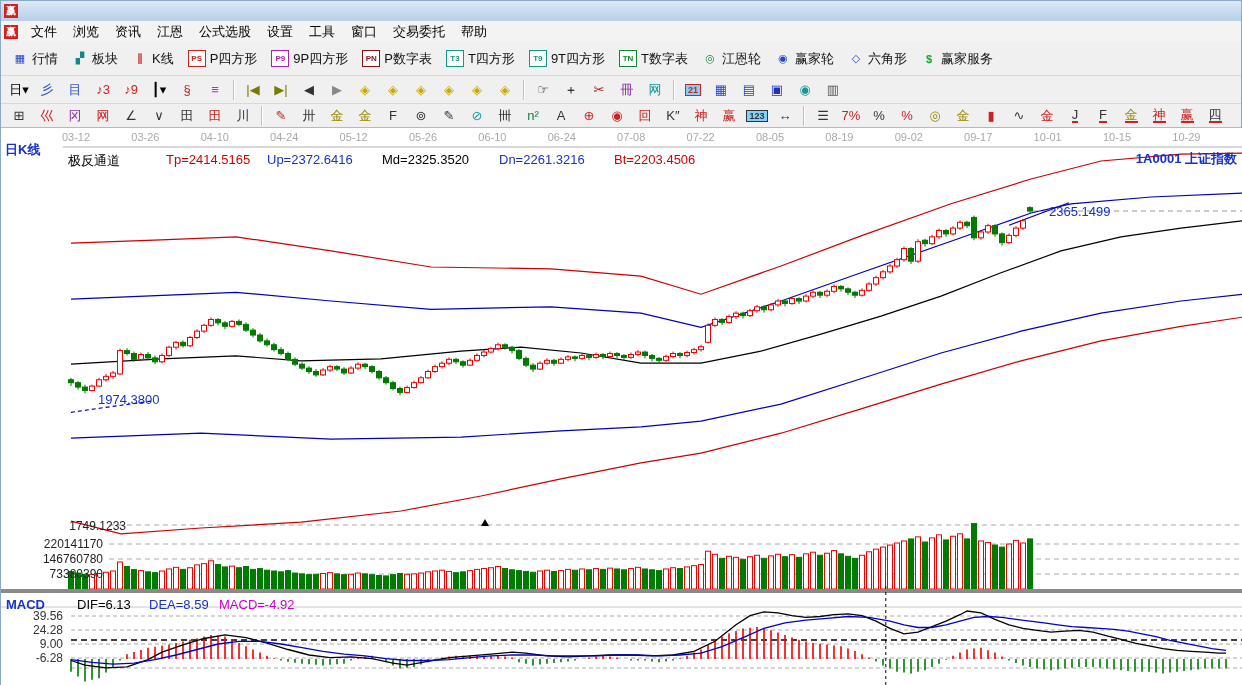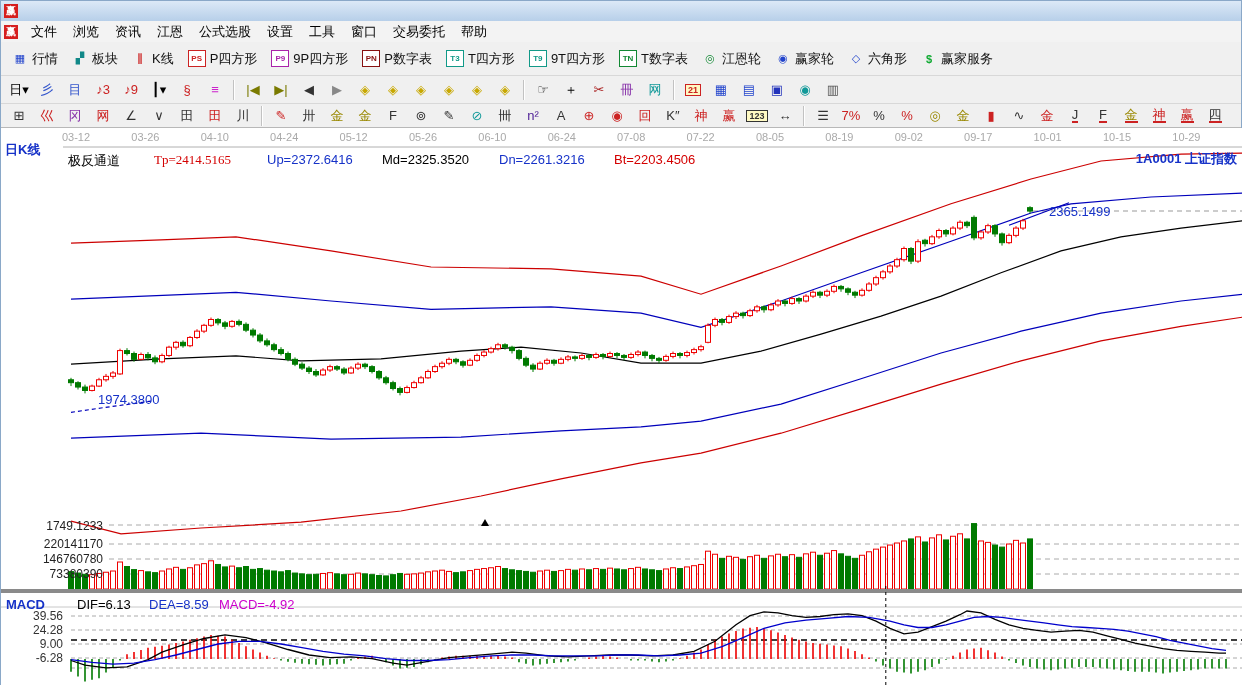--- a/index.html
+++ b/index.html
@@ -22,21 +22,21 @@
     border:1px solid transparent;}
   .icon16{width:16px;height:15px;display:inline-flex;align-items:center;justify-content:center;
     font-size:11px;font-weight:bold;}
   .icon-boxed{border:1px solid currentColor;font-size:8px;background:#fff;}
   #toolbar2{position:absolute;left:0;top:75px;width:100%;height:28px;background:#f0f0f0;
     display:flex;align-items:center;border-bottom:1px solid #d8d8d8;padding-left:4px;box-sizing:border-box;}
   #toolbar3{position:absolute;left:0;top:103px;width:100%;height:24px;background:#f0f0f0;
     display:flex;align-items:center;border-bottom:1px solid #b8b8b8;padding-left:4px;box-sizing:border-box;}
   .ico-btn{min-width:22px;height:20px;display:inline-flex;align-items:center;justify-content:center;
     font-size:13px;margin:0 1px;border:1px solid transparent;background:transparent;padding:0 1px;}
-  .ico-btn .bx{border:1px solid currentColor;font-size:9px;font-weight:bold;padding:0 2px;background:#fef9c3;}
+  .ico-btn .bx{border:1px solid currentColor;font-size:9px;font-weight:bold;padding:0 2px;background:#7dd3fc;}
   .ico-btn .angle{border-bottom:2px solid #cc2222;line-height:12px;}
   .tb-divider{width:1px;height:20px;background:#c2c2c2;margin:0 4px;border-right:1px solid #fff;}
   
   #chart{position:absolute;left:0;top:127px;width:1242px;height:558px;background:#fff;}
   #chart-svg{position:absolute;left:0;top:0;}
   .lbl{position:absolute;white-space:nowrap;}
   .date-tick{font-size:11px;color:#a9a9a9;transform:translateX(-50%);}
   .blue{color:#1632c8;} .red{color:#d40000;} .blk{color:#000;} .mag{color:#cc00cc;text-align:center;}
   .bold{font-weight:bold;}
   .scale-num{font-size:12px;color:#222;text-align:right;width:102px;left:0;}
@@ -259,21 +259,21 @@
       <span class="ico-btn">
         <span class="" style="color: rgb(51, 51, 51);">✎</span>
       </span>
       <span class="ico-btn">
         <span class="" style="color: rgb(17, 153, 153);">⊘</span>
       </span>
       <span class="ico-btn">
         <span class="" style="color: rgb(51, 51, 51);">卌</span>
       </span>
       <span class="ico-btn">
-        <span class="" style="color: #4c1d95;">n²</span>
+        <span class="" style="color: #15803d;">n²</span>
       </span>
       <span class="ico-btn">
         <span class="" style="color: rgb(51, 51, 51);">A</span>
       </span>
       <span class="ico-btn">
         <span class="" style="color: rgb(204, 34, 34);">⊕</span>
       </span>
       <span class="ico-btn">
         <span class="" style="color: rgb(204, 34, 34);">◉</span>
       </span>
@@ -945,21 +945,21 @@
         <line x1="1218" y1="658" x2="1218" y2="667.6" stroke="#007a00" stroke-width="1.6"></line>
         <line x1="1225" y1="658" x2="1225" y2="667.6" stroke="#007a00" stroke-width="1.6"></line>
         <polyline points="70,659.5 84,664.1 105,666.8 126,665.9 147,658.6 161,651.2 182,643.9 203,637.5 224,633.8 245,636.6 266,642.1 287,648.5 308,654.0 329,656.7 350,655.8 371,657.7 392,662.2 406,664.1 427,660.4 448,656.7 469,654.9 490,653.1 511,651.2 525,652.2 546,654.9 567,655.8 588,654.9 609,654.0 630,654.0 651,654.9 672,654.0 693,650.3 714,640.3 735,623.8 749,614.6 763,610.9 777,611.8 791,614.6 805,616.4 819,615.5 833,613.7 847,612.8 861,614.6 875,620.1 889,627.4 903,632.9 917,631.1 931,625.6 945,620.1 959,613.7 966,610.0 980,611.8 994,618.3 1008,623.8 1022,627.4 1036,629.3 1050,631.1 1064,630.2 1078,629.3 1092,631.1 1106,634.8 1120,638.4 1134,642.1 1148,644.8 1162,647.6 1176,649.4 1190,650.3 1204,651.2 1218,652.2 1225,652.2" fill="none" stroke="#000000" stroke-width="1.3"></polyline>
         <polyline points="70,658.6 91,661.3 112,663.2 133,662.2 154,658.6 175,654.0 196,648.5 217,643.0 238,640.3 259,640.3 280,643.0 301,646.7 322,650.3 343,653.1 364,654.9 385,657.7 406,659.5 427,659.5 448,658.6 469,656.7 490,654.9 511,654.0 532,654.0 553,654.9 574,654.9 595,654.9 616,654.0 637,654.0 658,654.9 679,654.0 700,652.2 721,645.7 742,636.6 763,627.4 784,621.9 805,619.2 826,617.3 847,615.5 868,616.4 889,620.1 903,623.8 917,626.5 931,626.5 945,623.8 959,620.1 973,616.4 987,615.5 1001,616.4 1015,618.3 1029,620.1 1043,621.9 1057,623.8 1071,625.6 1085,626.5 1099,627.4 1113,628.3 1127,630.2 1141,632.9 1155,635.7 1169,639.3 1183,642.1 1197,644.8 1211,647.6 1225,649.4" fill="none" stroke="#0000cc" stroke-width="1.3"></polyline>
         <line x1="884.8000000000001" y1="585" x2="884.8000000000001" y2="685" stroke="#000" stroke-width="1" stroke-dasharray="3,3"></line>
       </svg>
 
     <div class="lbl blue bold ind" style="left:4px;top:13px;text-align:right;">日K线</div>
 
     <div class="lbl blk ind" style="left:67px;top:24px;">极反通道</div>
-    <div class="lbl red ind" style="left:153px;top:24px;font-family:Liberation Serif, serif;">Tp=2414.5165</div>
+    <div class="lbl red ind" style="left:165px;top:24px;">Tp=2414.5165</div>
     <div class="lbl blue ind" style="left:266px;top:24px;">Up=2372.6416</div>
     <div class="lbl blk ind" style="left:381px;top:24px;">Md=2325.3520</div>
     <div class="lbl blue ind" style="left:498px;top:24px;">Dn=2261.3216</div>
     <div class="lbl red ind" style="left:613px;top:24px;">Bt=2203.4506</div>
 
     <div class="lbl blue bold ind" style="right:6px;top:22px;">1A0001  上证指数</div>
 
     <div class="lbl blue ind" style="left:1048px;top:76px;">2365.1499</div>
     <div class="lbl blue ind" style="left:97px;top:264px;">1974.3800</div>
 
@@ -977,21 +977,21 @@
       <div class="lbl date-tick" style="left: 560.8px; top: 3px;">06-24</div>
       <div class="lbl date-tick" style="left: 630.2px; top: 3px;">07-08</div>
       <div class="lbl date-tick" style="left: 699.6px; top: 3px;">07-22</div>
       <div class="lbl date-tick" style="left: 769px; top: 3px;">08-05</div>
       <div class="lbl date-tick" style="left: 838.4px; top: 3px;">08-19</div>
       <div class="lbl date-tick" style="left: 907.8px; top: 3px;">09-02</div>
       <div class="lbl date-tick" style="left: 977.2px; top: 3px;">09-17</div>
       <div class="lbl date-tick" style="left: 1046.6px; top: 3px;">10-01</div>
       <div class="lbl date-tick" style="left: 1116px; top: 3px;">10-15</div>
       <div class="lbl date-tick" style="left: 1185.4px; top: 3px;">10-29</div>
-      <div class="lbl scale-num" style="top: 391px;">1749.1233</div>
+      <div class="lbl scale-num" style="top: 391px; padding-left: 23px;">1749.1233</div>
       <div class="lbl scale-num" style="top: 409px;">220141170</div>
       <div class="lbl scale-num" style="top: 424px;">146760780</div>
       <div class="lbl scale-num" style="top: 439px;">73380390</div>
       <div class="lbl macd-scale" style="top: 481px;">39.56</div>
       <div class="lbl macd-scale" style="top: 495px;">24.28</div>
       <div class="lbl macd-scale" style="top: 509px;">9.00</div>
       <div class="lbl macd-scale" style="top: 523px;">-6.28</div>
     </div>
 </div>
 

